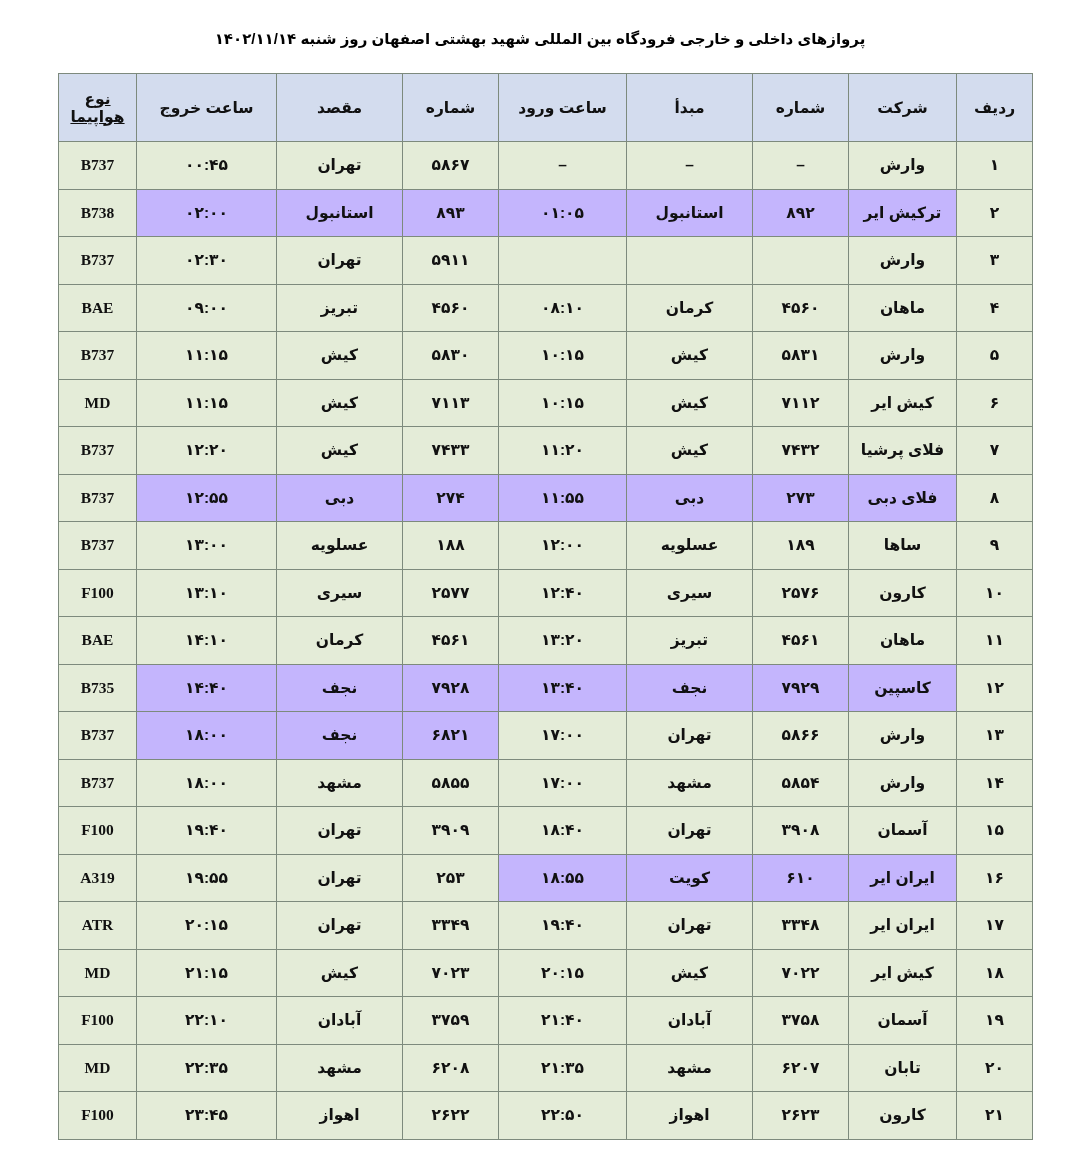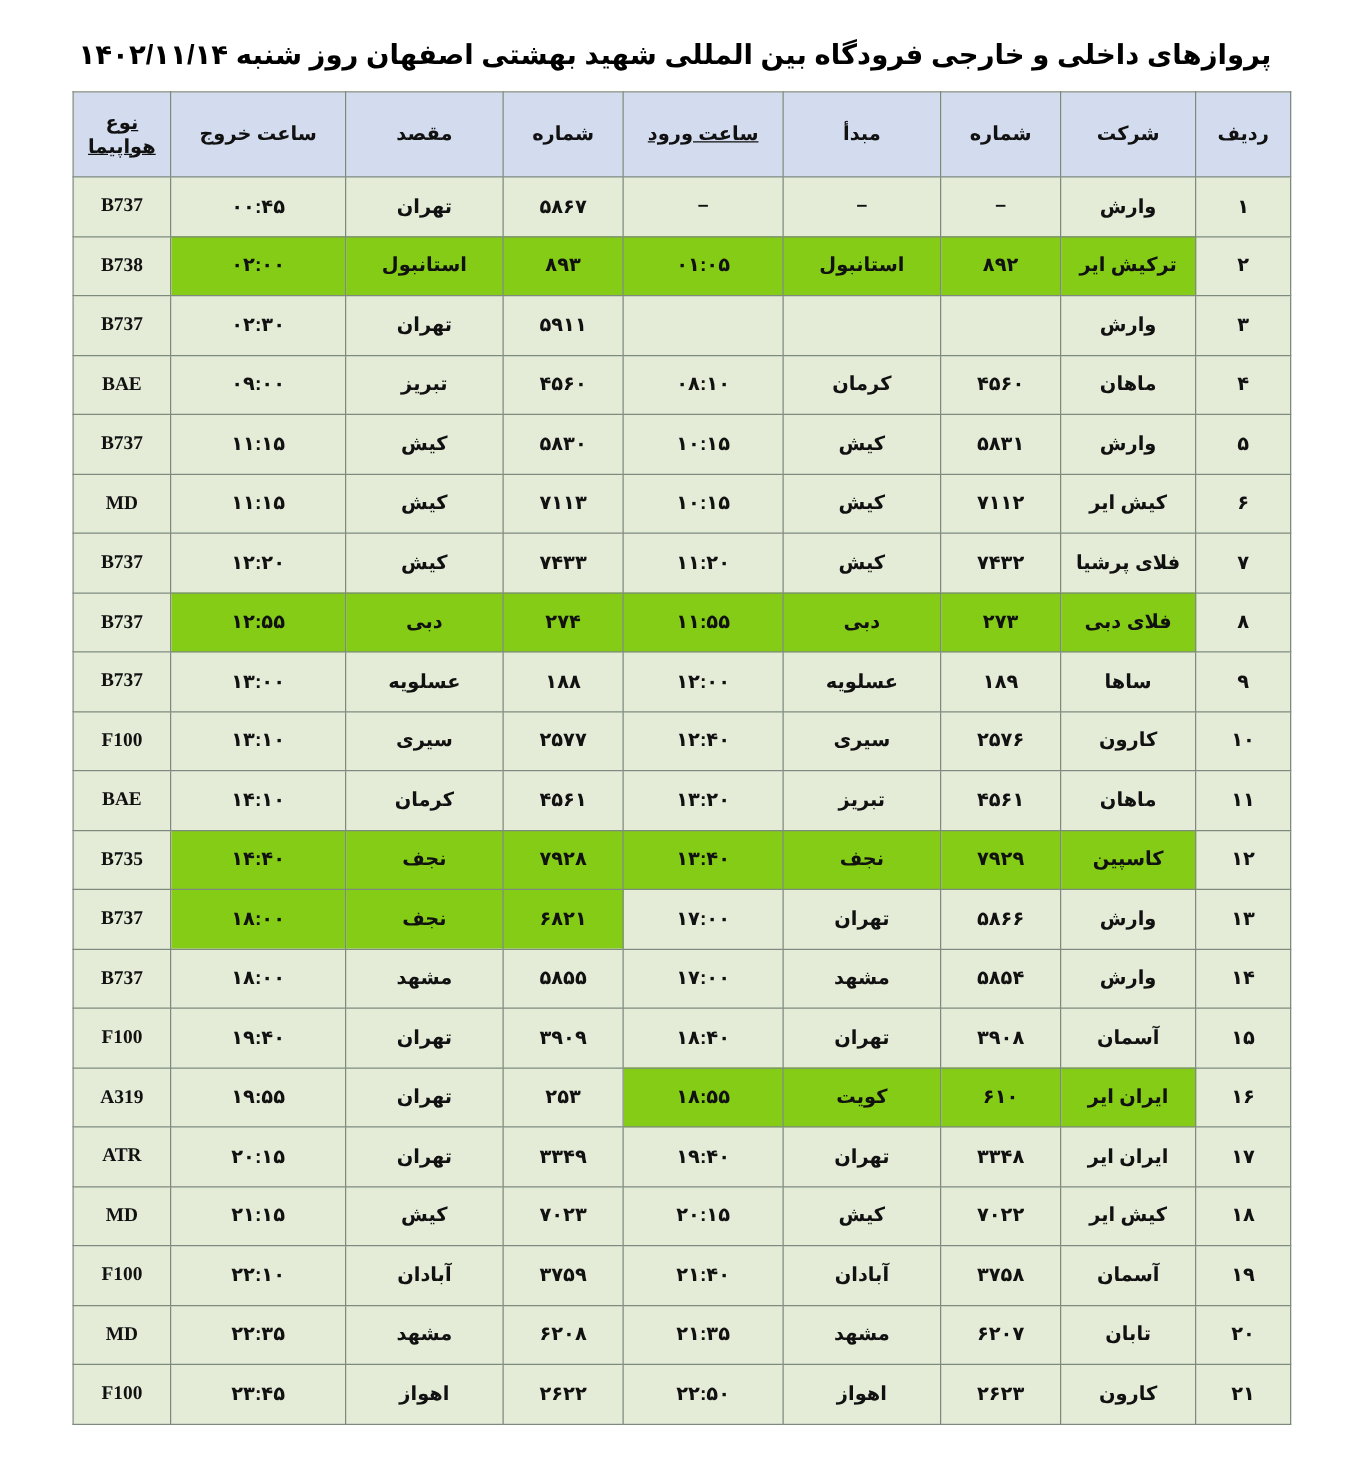--- a/index.html
+++ b/index.html
@@ -17,21 +17,21 @@
   #page {
     width: 1080px;
     height: 1170px;
     position: relative;
     box-sizing: border-box;
   }
 
   
   #title {
     text-align: center;
-    font-size: 22px;
+    font-size: 15px;
     font-weight: bold;
     color: #000000;
     letter-spacing: 0px;
     padding-top: 30px;
     padding-bottom: 0px;
     line-height: 1.25;
     direction: rtl;
     white-space: nowrap;
   }
 
@@ -73,37 +73,37 @@
     vertical-align: top;
     padding-top: 17px;
   }
 
   
   tbody td {
     background: #e4ecd8;
     height: 47.5px;
   }
 
-  td.hl { background: #84cc16; }
+  td.hl { background: #c4b5fd; }
 
   td.col-row    { width: 74px;  }
   td.col-comp   { width: 108px; }
   td.col-anum   { width: 96px;  }
   td.col-orig   { width: 126px; }
   td.col-atime  { width: 128px; }
   td.col-dnum   { width: 96px; margin-left: 48px;  }
   td.col-dest   { width: 126px; }
   td.col-dtime  { width: 140px; }
   td.col-plane  { width: 78px;  }
 
   th.col-row    { width: 76px; margin-top: 19px;  }
   th.col-comp   { width: 108px; margin-top: 33px; }
   th.col-anum   { width: 96px;  }
   th.col-orig   { width: 126px; }
-  th.col-atime  { width: 128px; text-decoration: underline; }
+  th.col-atime  { width: 128px; }
   th.col-dnum   { width: 96px;  }
   th.col-dest   { width: 126px; }
   th.col-dtime  { width: 140px; }
   th.col-plane  { width: 78px; text-decoration: underline;  }
 
   
   td.col-plane { direction: ltr; font-family: Liberation Serif, serif; font-size: 16px; }
 
   td.dash { font-size: 17px; }
 </style>

